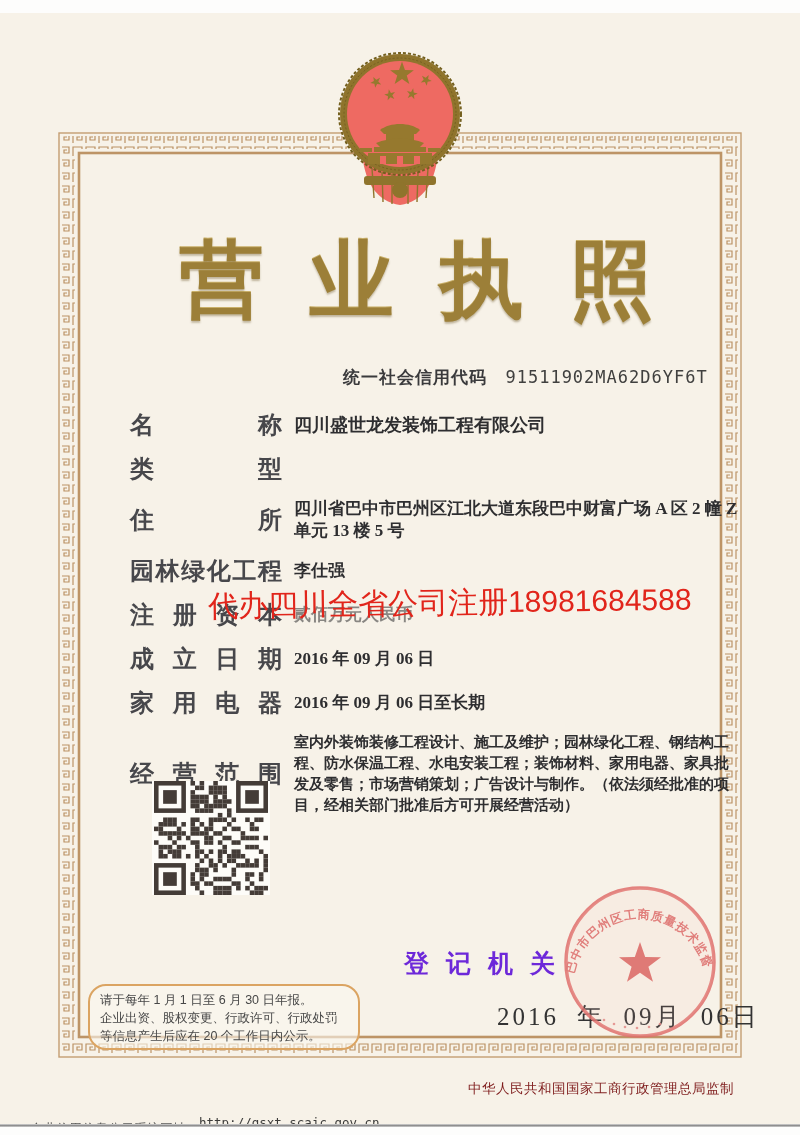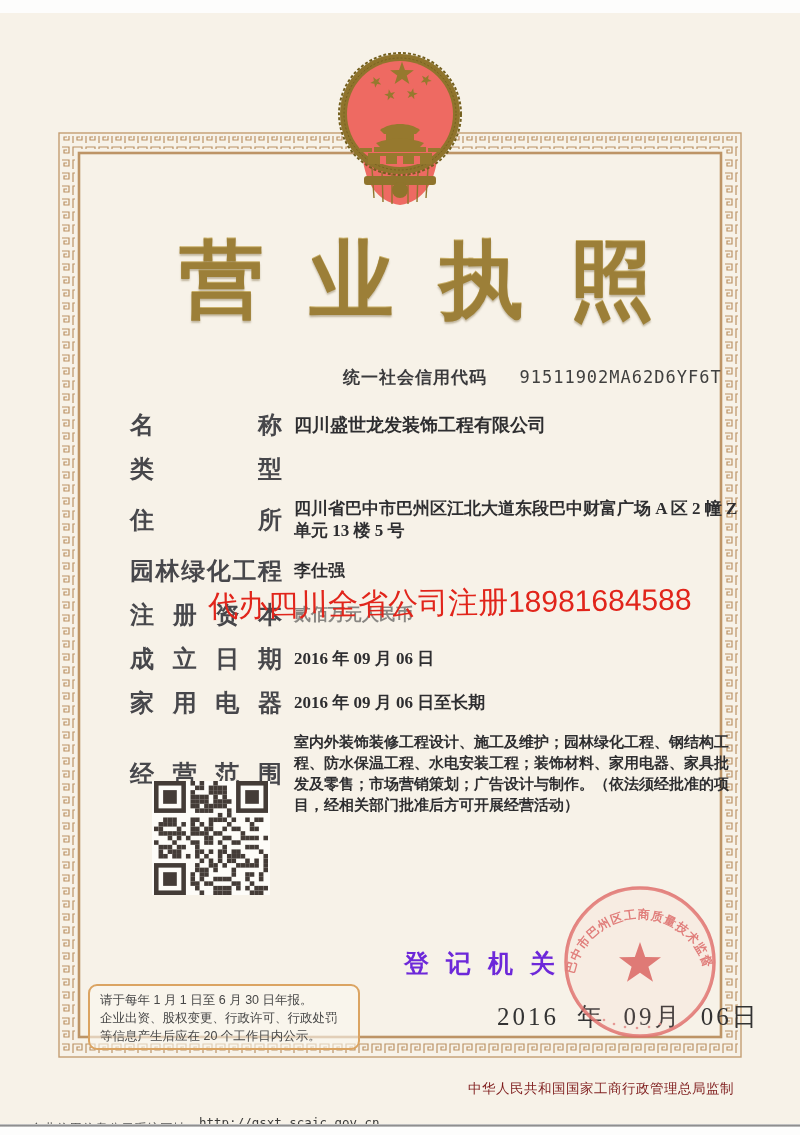--- a/index.html
+++ b/index.html
@@ -28,21 +28,21 @@
     letter-spacing:46px; text-indent:23px;
     color:#9c7f38;
     text-shadow:0 2px 2px rgba(92,70,18,.35), 0 -1px 0 #c9b06a;
     font-family:"Liberation Sans", sans-serif;
     margin-left:28px;
   }
 
   
   .credit-row { position:absolute; left:343px; top:366px; white-space:nowrap; }
   .credit-label { display:inline-block; font-size:17px; font-weight:bold; color:#3a3a3c; letter-spacing:1px; }
-  .credit-value { display:inline-block; margin-left:28px; font-size:17px; color:#40403f;
+  .credit-value { display:inline-block; margin-left:14px; font-size:17px; color:#40403f;
     font-family:"DejaVu Sans Mono", monospace; letter-spacing:1px; }
 
   
   .fields { position:absolute; left:130px; top:410px; width:608px; }
   .field-row { display:flex; align-items:center; margin-bottom:14px; }
   .field-label {
     flex:0 0 152px; width:152px; margin-right:12px;
     font-size:24px; line-height:30px; font-weight:600; color:#47474b;
     text-align:justify; text-align-last:justify;
     font-family:"Liberation Sans", sans-serif;
@@ -74,21 +74,21 @@
     font-size:25px; font-weight:400; color:#333; letter-spacing:3px; word-spacing:9px;
     white-space:nowrap; font-family:"Liberation Serif", serif; z-index:3;
   }
 
   
   .seal { position:absolute; left:552px; top:874px; width:176px; height:176px; z-index:4; opacity:.85; }
 
   
   .note-box {
     position:absolute; left:88px; top:984px; width:272px; height:66px;
-    border:2px solid #dba462; border-radius:9px; background:rgba(250,246,238,.6);
+    border:2px solid #dba462; border-radius:18px; background:rgba(250,246,238,.6);
     padding:5px 24px 0 10px; z-index:5;
   }
   .note-line { font-size:12.5px; line-height:18px; color:#474747; white-space:nowrap; }
 
   
   .footer-left { position:absolute; left:30px; top:1081px; font-size:13px; color:#5a5a58; white-space:nowrap; }
   .footer-url { display:inline-block; transform:translateY(-6px); font-size:12.5px; color:#3c3c3a;
     font-family:"DejaVu Sans Mono", monospace;margin-top:40px; }
   .footer-issuer { position:absolute; left:468px; top:1080px; font-size:13.5px; color:#7f1d1d;
     letter-spacing:.5px; white-space:nowrap; font-family:"Liberation Serif", serif; }

